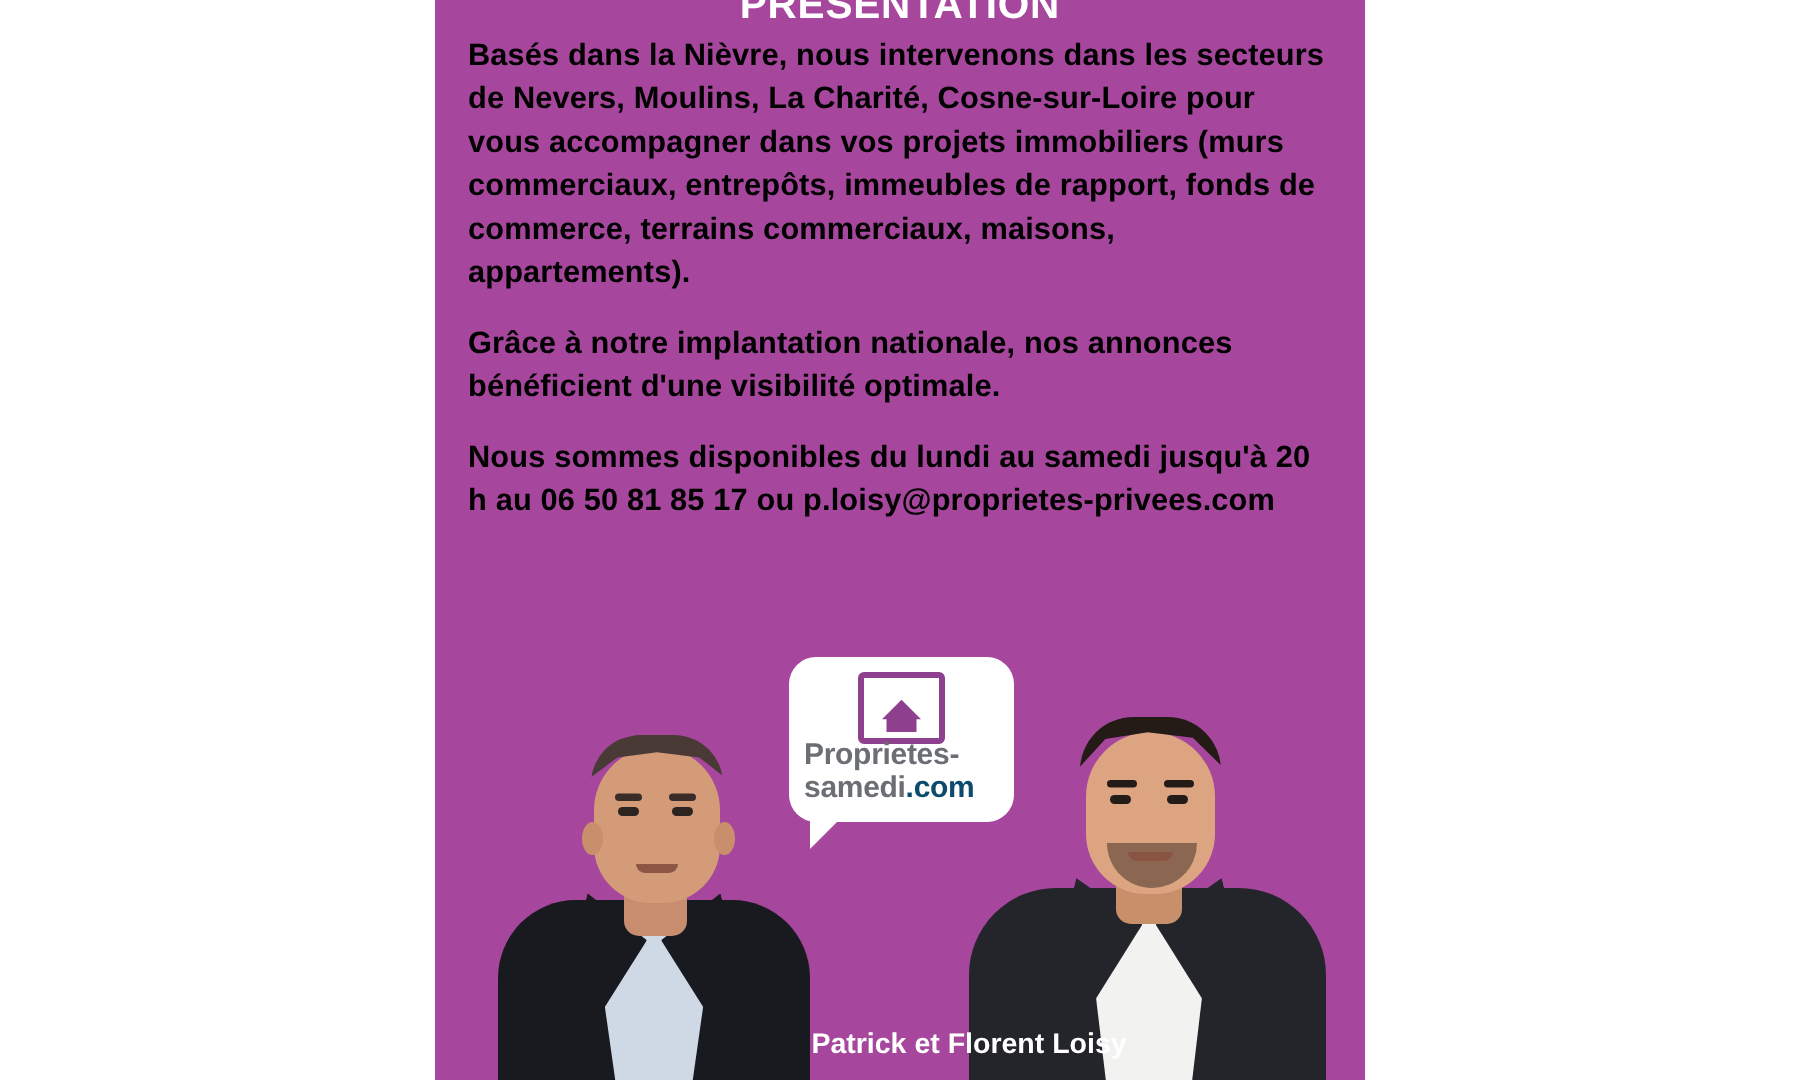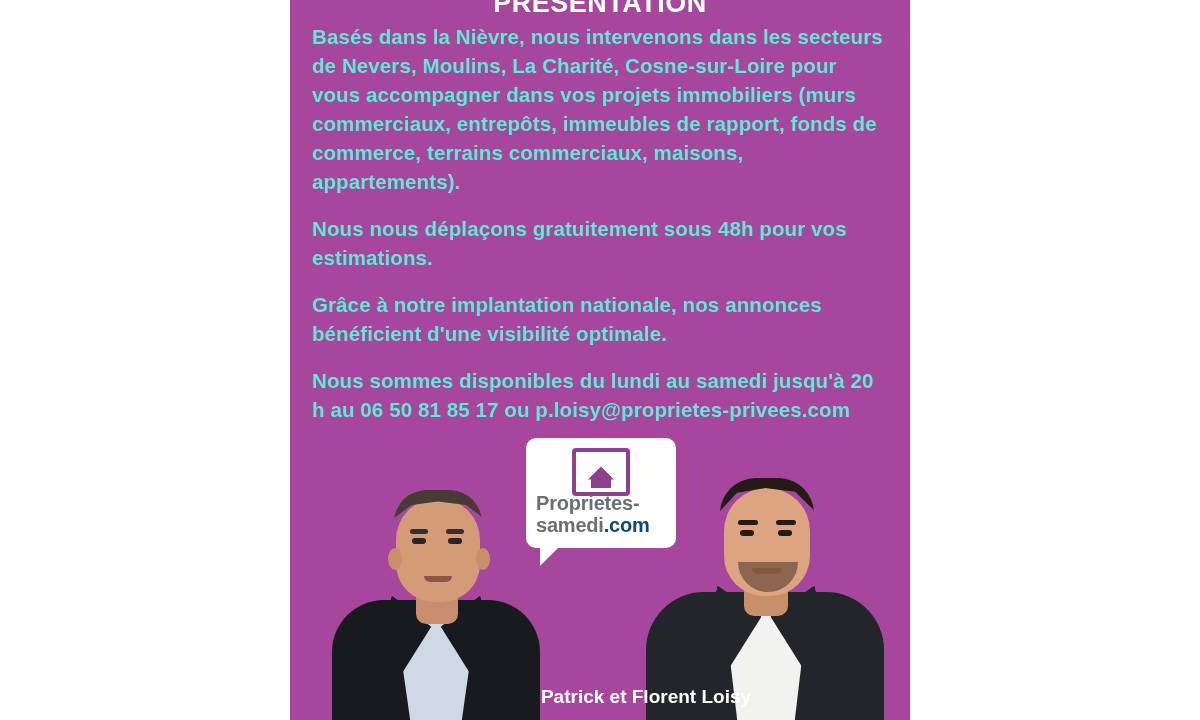--- a/index.html
+++ b/index.html
@@ -39,21 +39,21 @@
     font-weight: bold;
     font-size: 27px;
     letter-spacing: 0.5px;
     white-space: nowrap;
   }
   .body-copy {
     position: absolute;
     left: 22px;
     top: 22px;
     width: 578px;
-    color: #5eead4;
+    color: #000000;
   }
   .para {
     font-size: 20.5px;
     font-weight: bold;
     line-height: 29px;
     margin: 0 0 18px 0;
     letter-spacing: 0.1px;
   }
   .para:last-child { margin-bottom: 4px; }
 
@@ -202,21 +202,21 @@
   }
 
   
   .logo-bubble {
     position: absolute;
     left: 236px;
     top: 18px;
     width: 150px;
     height: 110px;
     background: #ffffff;
-    border-radius: 10px;
+    border-radius: 18px;
   }
   .logo-bubble::after {
     content: "";
     position: absolute;
     left: 14px;
     bottom: -18px;
     width: 0; height: 0;
     border-left: 20px solid #ffffff;
     border-bottom: 20px solid transparent;
   }
@@ -278,21 +278,20 @@
 <body>
 
 <div id="page">
 
   <div class="poster">
 
     <div class="poster-title">PRESENTATION</div>
 
     <div class="body-copy">
       <p class="para">Basés dans la Nièvre, nous intervenons dans les secteurs de Nevers, Moulins, La Charité, Cosne-sur-Loire pour vous accompagner dans vos projets immobiliers (murs commerciaux, entrepôts, immeubles de rapport, fonds de commerce, terrains commerciaux, maisons, appartements).</p>
-      <p class="para">Nous nous déplaçons gratuitement sous 48h pour vos estimations.</p>
       <p class="para">Grâce à notre implantation nationale, nos annonces bénéficient d'une visibilité optimale.</p>
       <p class="para">Nous sommes disponibles du lundi au samedi jusqu'à 20 h au 06 50 81 85 17 ou p.loisy@proprietes-privees.com</p>
     </div>
 
     <div class="photo-area">
 
       <div class="person person-left">
         <div class="pl-jacket"></div>
         <div class="pl-shirt"></div>
         <div class="pl-collar-l"></div>

